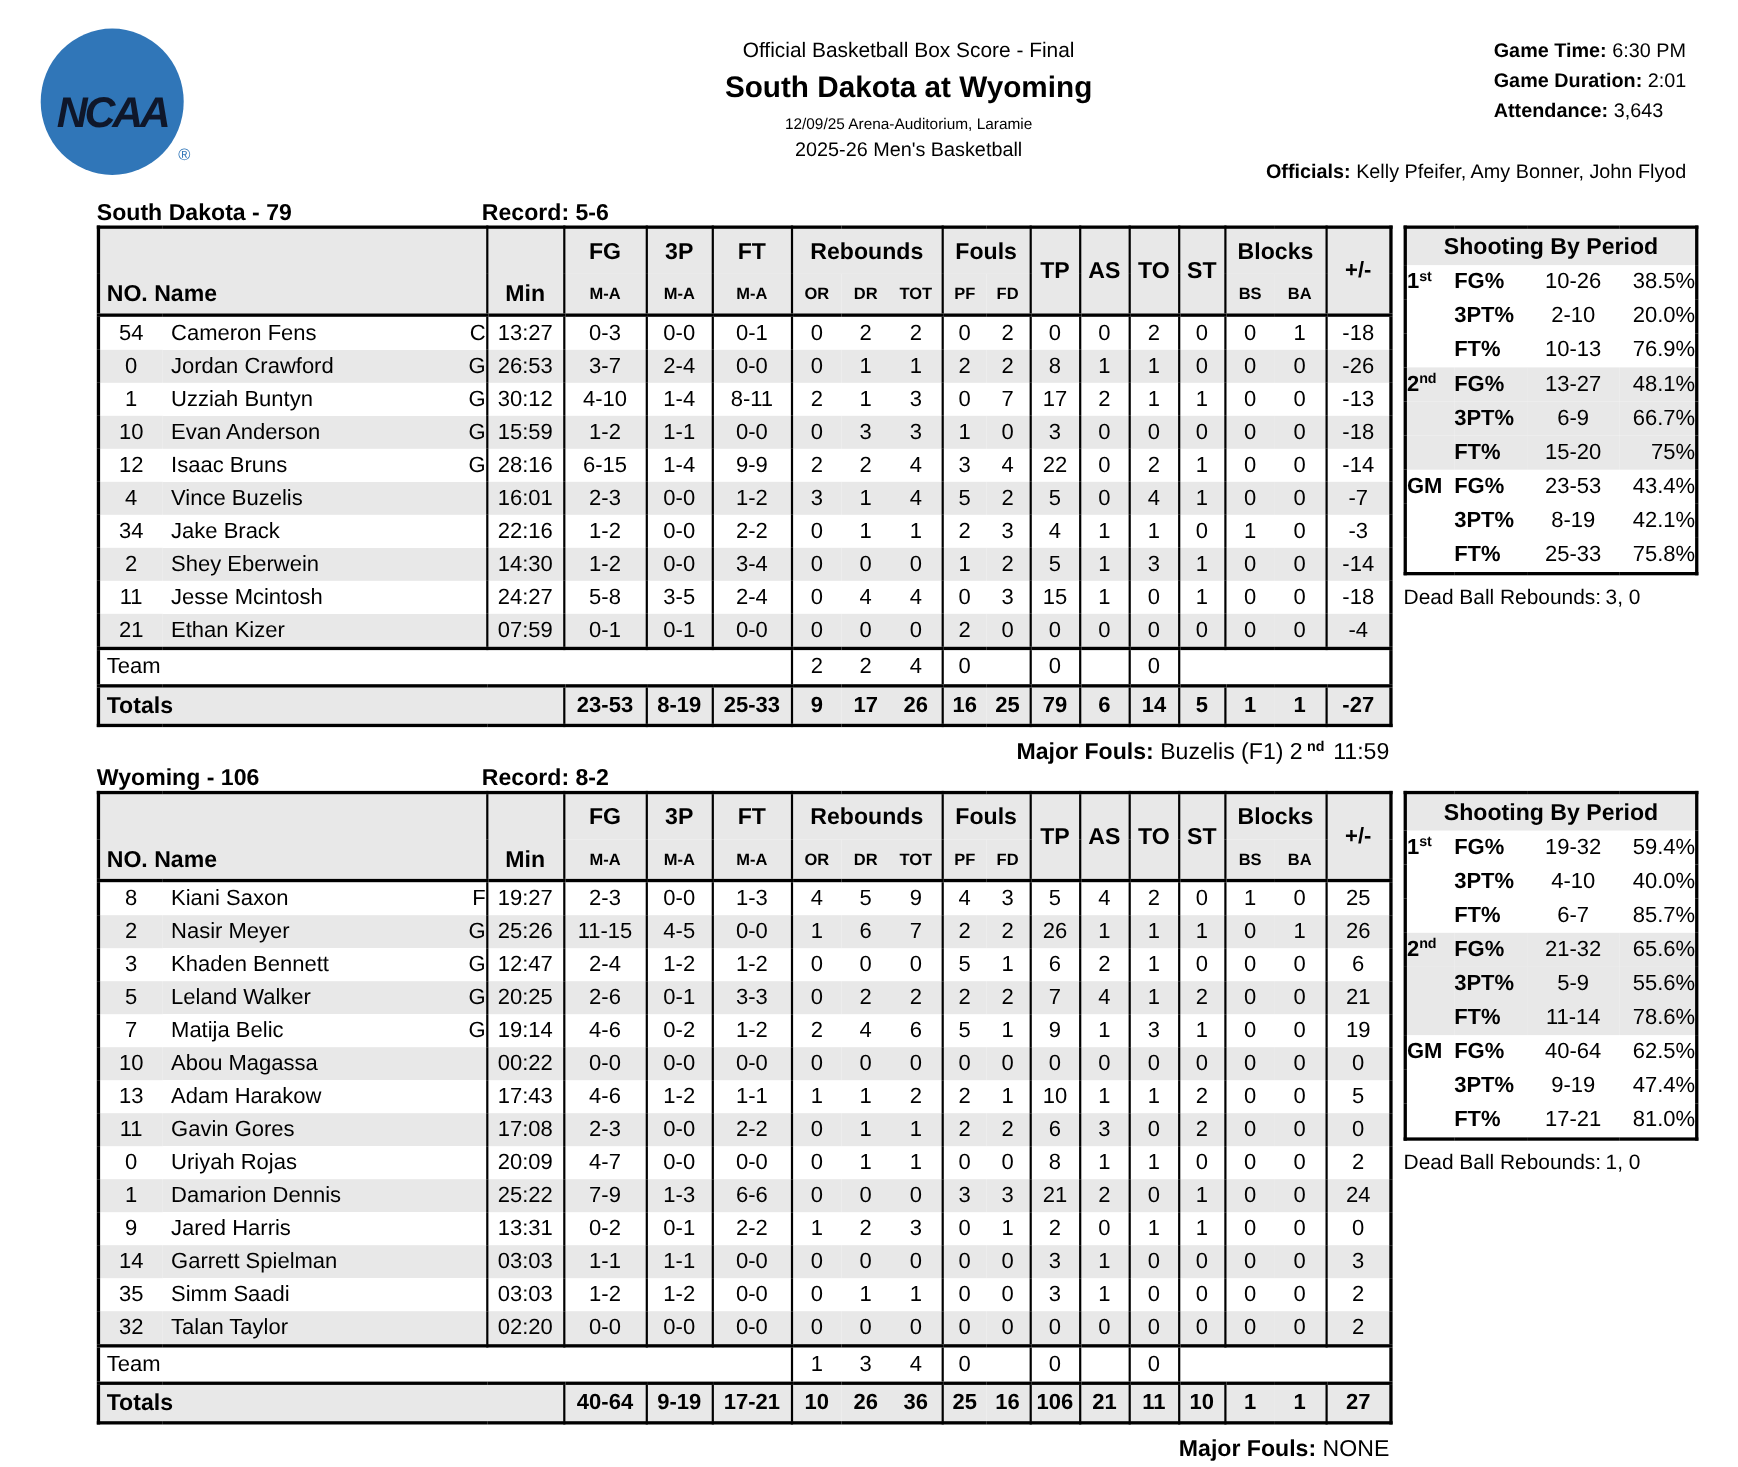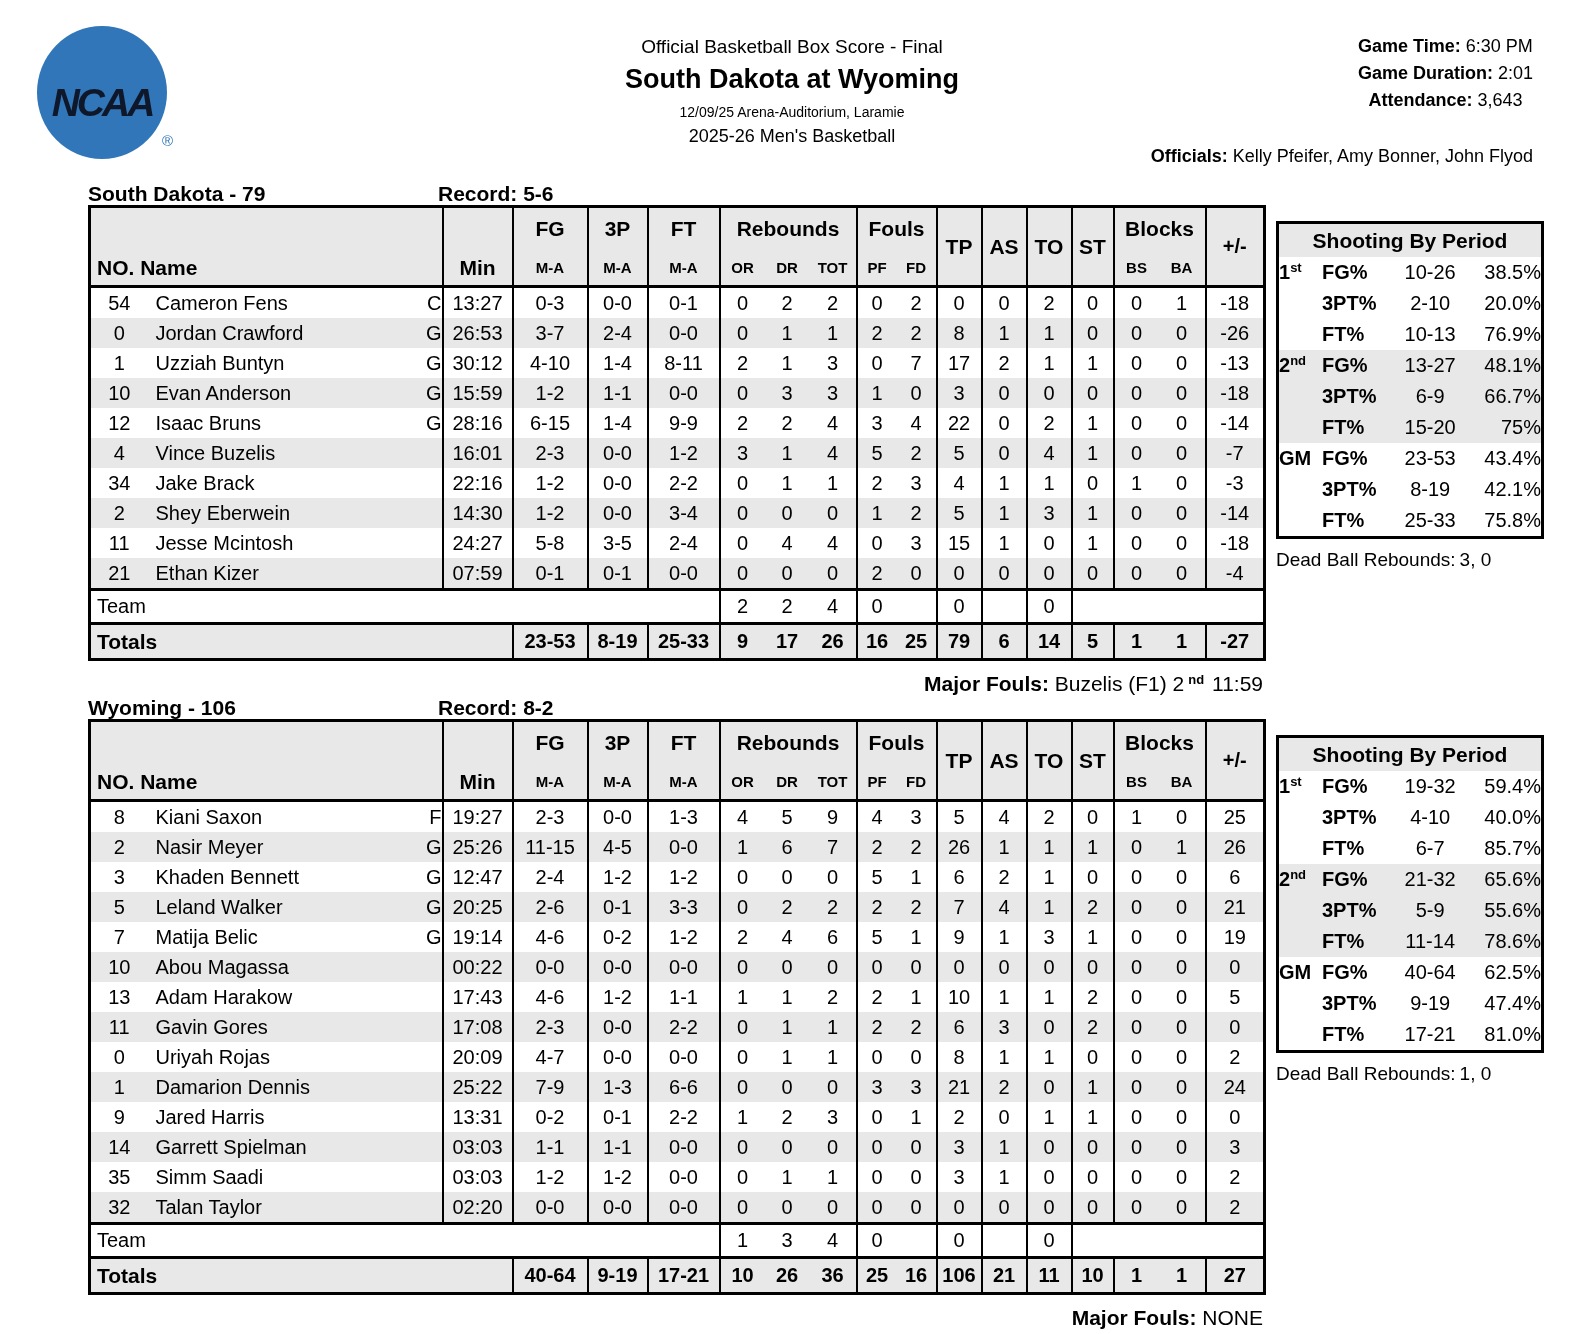--- a/index.html
+++ b/index.html
@@ -5,27 +5,27 @@
   html,body { margin:0; padding:0; background:#fff; }
   .page { position:relative; width:1580px; height:1334px; background:#fff; color:#000;
           font-family:"Liberation Sans","DejaVu Sans",sans-serif; overflow:hidden; }
 
   
   .logo { position:absolute; left:37px; top:26px; width:130px; height:133px; border-radius:50%; background:#3076b8; }
   .logo-text { position:absolute; left:50%; top:58%; transform:translate(-50%,-50%);
                font-style:italic; font-weight:bold; font-size:39px; color:#0f172a; letter-spacing:-3px; }
   .logo-reg { position:absolute; right:-6px; bottom:10px; font-size:15px; color:#3076b8; }
 
-  .center-head { position:absolute; left:442px; width:700px; top:36px; text-align:center; }
+  .center-head { position:absolute; left:476px; width:700px; top:36px; text-align:center; }
   .ch-title  { font-size:19px; }
   .ch-match  { font-size:27px; font-weight:bold; margin-top:6px; }
   .ch-venue  { font-size:14px; margin-top:9px; }
   .ch-season { font-size:18px; margin-top:6px; }
 
-  .right-head { position:absolute; right:47px; top:33px; text-align:center; font-size:18px; line-height:27px; }
+  .right-head { position:absolute; right:47px; top:33px; text-align:left; font-size:18px; line-height:27px; }
   .rh-label { font-weight:bold; margin-right:5px; }
   .officials { position:absolute; right:47px; top:146px; text-align:right; font-size:18px; }
 
   
   .team-section { position:absolute; left:48px; width:1460px;padding-left:40px; }
   #section-0 { top:182px; }
   #section-1 { top:696px; }
   .title-row { position:relative; height:23px; font-weight:bold; font-size:21px; }
   .record { position:absolute; left:350px; }
   .team-body { display:flex; align-items:flex-start; }
@@ -52,21 +52,21 @@
   tr.totals-row td { border-top:3px solid #000; height:33px; font-weight:bold; background:#e8e8e8; }
   .t-label { text-align:left !important; padding-left:6px !important; }
   .totals-row .t-label { font-size:21px !important; }
 
   .major-fouls { text-align:right; margin-top:11px; font-size:21px; height:26px; }
   .mf-label { font-weight:bold; }
   .sup { font-size:13px; position:relative; top:-7px; font-weight:bold; }
   .mfsup { margin:0 2px 0 4px; }
 
   
-  .shooting-wrap { margin-left:13px; width:228px;margin-top:16px; }
+  .shooting-wrap { margin-left:13px; width:228px; }
   .shoot-table { width:268px; border-collapse:collapse; table-layout:fixed; border:3px solid #000; }
   .sp-title { background:#e8e8e8; height:33px; font-size:21px; font-weight:bold; text-align:center; padding:0; }
   .shoot-table td { height:31px; padding:0; font-size:20px; vertical-align:middle; }
   .sp-period { padding-left:4px; font-weight:bold; font-size:21px; text-align:left; }
   .sp-stat { font-weight:bold; text-align:left; font-size:21px; }
   .sp-frac { text-align:center; }
   .sp-pct { text-align:right; padding-right:8px; }
   .deadball { text-align:left; margin-top:10px; font-size:19px; width:268px; }
   .db-val { margin-left:4px; }
 </style>

